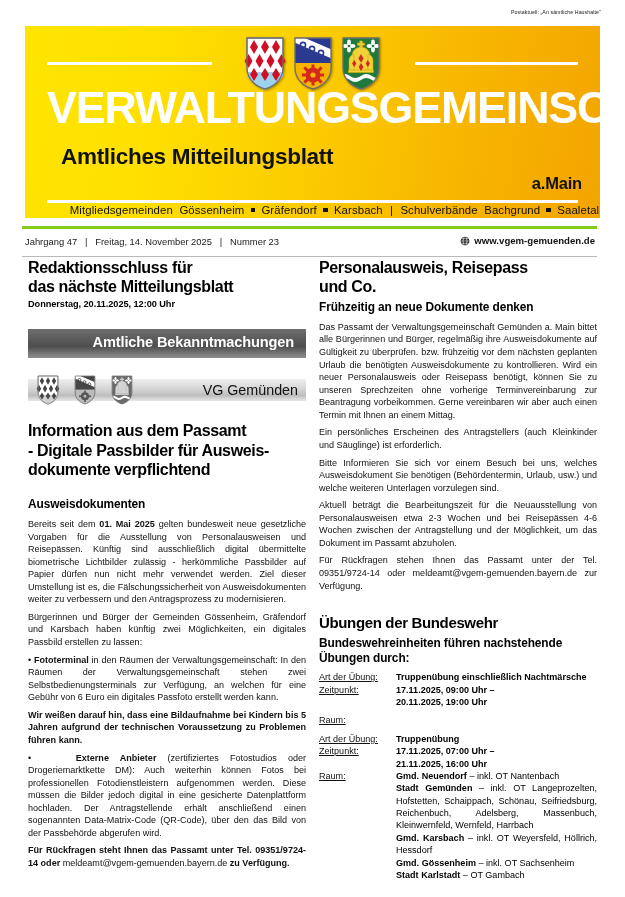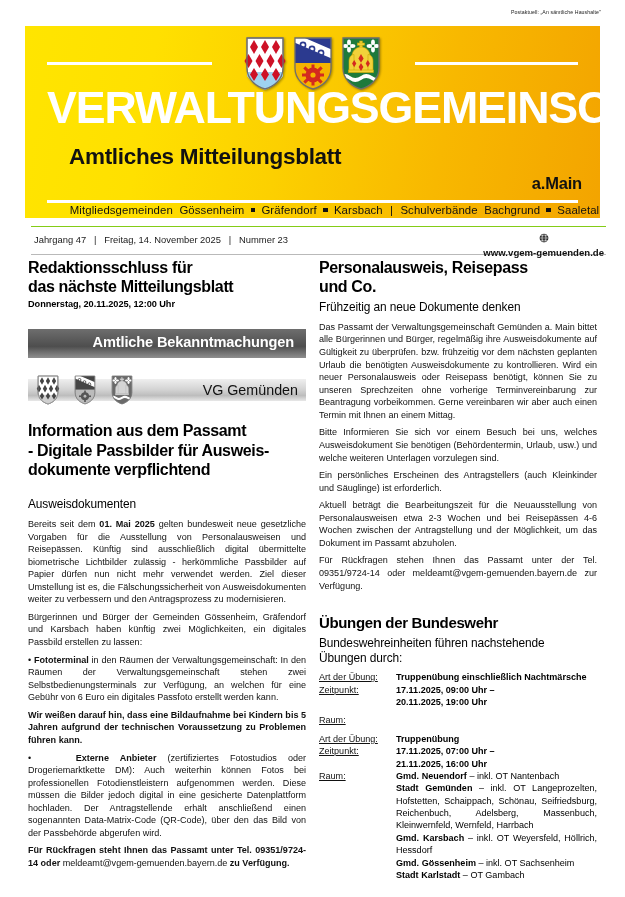--- a/index.html
+++ b/index.html
@@ -83,21 +83,21 @@
     letter-spacing: -1.1px;
     line-height: 1;
     white-space: nowrap;
     text-align: left;
     transform: scaleX(1.005);
     transform-origin: left center;
   }
   .title-sub {
     position: absolute;
     top: 110px;
-    left: 16px;
+    left: 8px;
     width: 100%;
     height: 46px;
   }
   .amtliches {
     position: absolute;
     left: 28px;
     top: 8px;
     font-size: 22.5px;
     font-weight: 700;
     color: #111;
@@ -153,24 +153,24 @@
     background: #111;
     margin: 0 3px 1.5px 3px;
     vertical-align: middle;
   }
   .members .pipe { margin: 0 4px; }
 
   
   .issue-bar {
     position: absolute;
     top: 226px;
-    left: 31px;
+    left: 22px;
     width: 575px;
     height: 27px;
-    border-top: 1px solid #84cc16;
+    border-top: 3px solid #84cc16;
     border-bottom: 1px solid #b9b9b9;
   }
   .issue-left {
     position: absolute;
     left: 3px;
     top: 7px;
     font-size: 9.4px;
     color: #1a1a1a;
     white-space: nowrap;
   }
@@ -178,21 +178,20 @@
     position: absolute;
     right: 2px;
     top: 6px;
     font-size: 9.6px;
     font-weight: 700;
     color: #111;
     white-space: nowrap;
     display: flex;
     align-items: center;
     gap: 4px;
-    flex-direction: column;
   }
   .globe-icon { display: block; }
 
   
   .col {
     position: absolute;
     top: 258px;
     width: 278px;
   }
   .col-left  { left: 28px; }
@@ -201,21 +200,21 @@
   h1.art {
     font-size: 16px;
     font-weight: 700;
     line-height: 1.2;
     letter-spacing: -0.35px;
     margin: 0 0 3px 0;
     color: #000;
   }
   h2.sub {
     font-size: 11.9px;
-    font-weight: 400;
+    font-weight: 700;
     line-height: 1.22;
     margin: 4px 0 6px 0;
     letter-spacing: -0.1px;
     color: #000;
   }
   p.body {
     font-size: 9.05px;
     line-height: 1.39;
     text-align: justify;
     margin: 0 0 5px 0;
@@ -605,22 +604,22 @@
 
   <div class="col col-right">
 
     <h1 class="art">
       <span>Personalausweis, Reisepass</span><br>
       <span>und Co.</span>
     </h1>
     <h2 class="sub">Frühzeitig an neue Dokumente denken</h2>
 
     <p class="body">Das Passamt der Verwaltungsgemeinschaft Gemünden a. Main bittet alle Bürgerinnen und Bürger, regelmäßig ihre Ausweisdokumente auf Gültigkeit zu überprüfen. bzw. frühzeitig vor dem nächsten geplanten Urlaub die benötigten Ausweisdokumente zu kontrollieren. Wird ein neuer Personalausweis oder Reisepass benötigt, können Sie zu unseren Sprechzeiten ohne vorherige Terminvereinbarung zur Beantragung vorbeikommen. Gerne vereinbaren wir aber auch einen Termin mit Ihnen an einem Mittag.</p>
+    <p class="body">Ein persönliches Erscheinen des Antragstellers (auch Kleinkinder und Säuglinge) ist erforderlich.</p>
     <p class="body">Bitte Informieren Sie sich vor einem Besuch bei uns, welches Ausweisdokument Sie benötigen (Behördentermin, Urlaub, usw.) und welche weiteren Unterlagen vorzulegen sind.</p>
-    <p class="body">Ein persönliches Erscheinen des Antragstellers (auch Kleinkinder und Säuglinge) ist erforderlich.</p>
     <p class="body">Aktuell beträgt die Bearbeitungszeit für die Neuausstellung von Personalausweisen etwa 2-3 Wochen und bei Reisepässen 4-6 Wochen zwischen der Antragstellung und der Möglichkeit, um das Dokument im Passamt abzuholen.</p>
     <p class="body">Für Rückfragen stehen Ihnen das Passamt unter der Tel. 09351/9724-14 oder meldeamt@vgem-gemuenden.bayern.de zur Verfügung.</p>
 
     <h1 class="art" style="margin-top:22px; font-size:15px;">Übungen der Bundeswehr</h1>
     <h2 class="sub">
       <span>Bundeswehreinheiten führen nachstehende</span><br>
       <span>Übungen durch:</span>
     </h2>
 
     <table class="bw-table">

